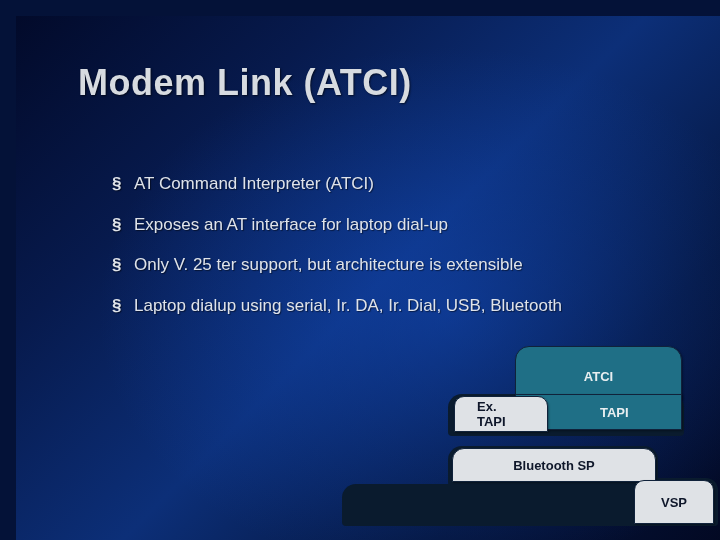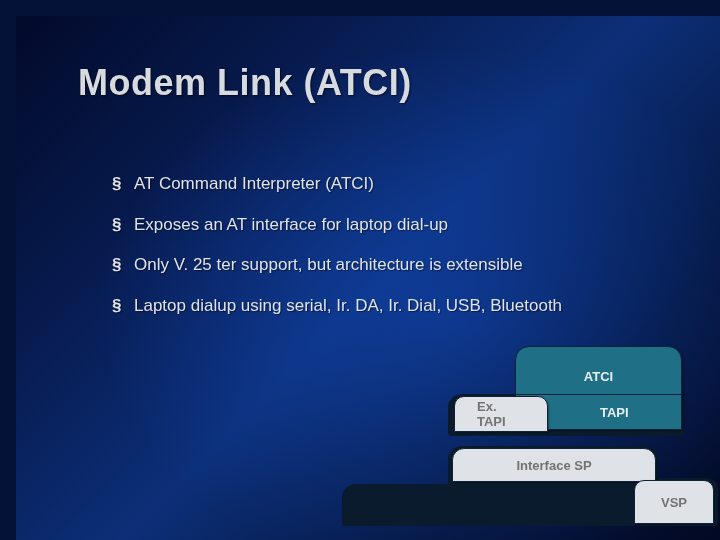--- a/index.html
+++ b/index.html
@@ -53,21 +53,21 @@
     position: absolute;
     left: 0;
     top: 0;
     width: 720px;
     height: 540px;
   }
   .box {
     position: absolute;
     border: 1px solid #10223a;
     font-weight: bold;
-    color: #737373;
+    color: #0f172a;
     display: flex;
     align-items: center;
     justify-content: center;
     font-size: 13px;
     box-shadow: 1px 1px 2px rgba(0,0,0,0.35);
   }
   .box span { text-align: left; padding: 0 6px; }
 
   
   .b-atci {
@@ -143,18 +143,18 @@
   <div class="box b-atci">
     <span>ATCI</span>
   </div>
   <div class="box b-tapi">
     <span>TAPI</span>
   </div>
   <div class="box b-extapi">
     <span>Ex. TAPI</span>
   </div>
   <div class="box b-tsp">
-    <span>Interface SP</span>
+    <span>Bluetooth SP</span>
   </div>
   <div class="box b-vsp">
     <span>VSP</span>
   </div>
 </div>
 
 </body></html>

